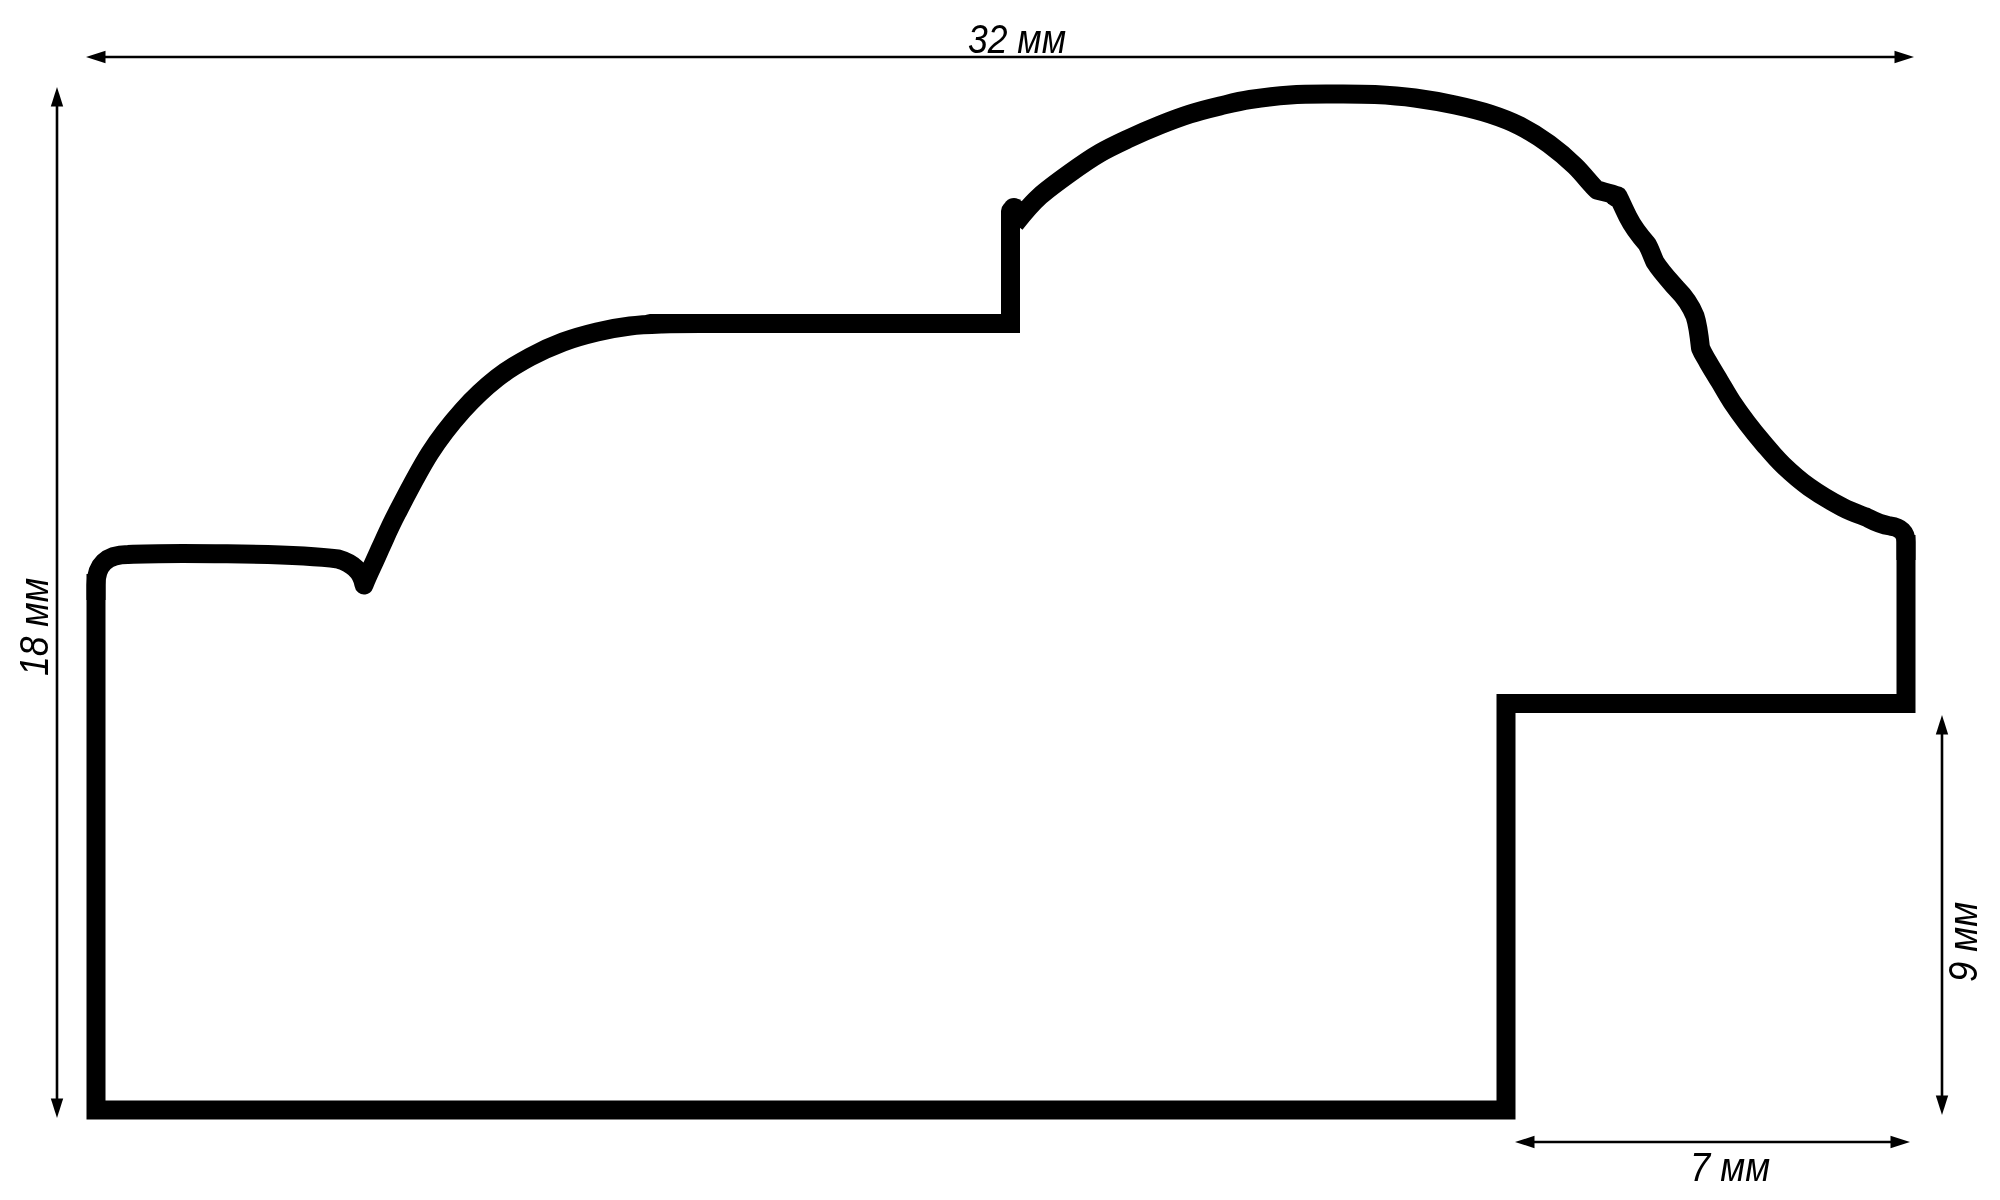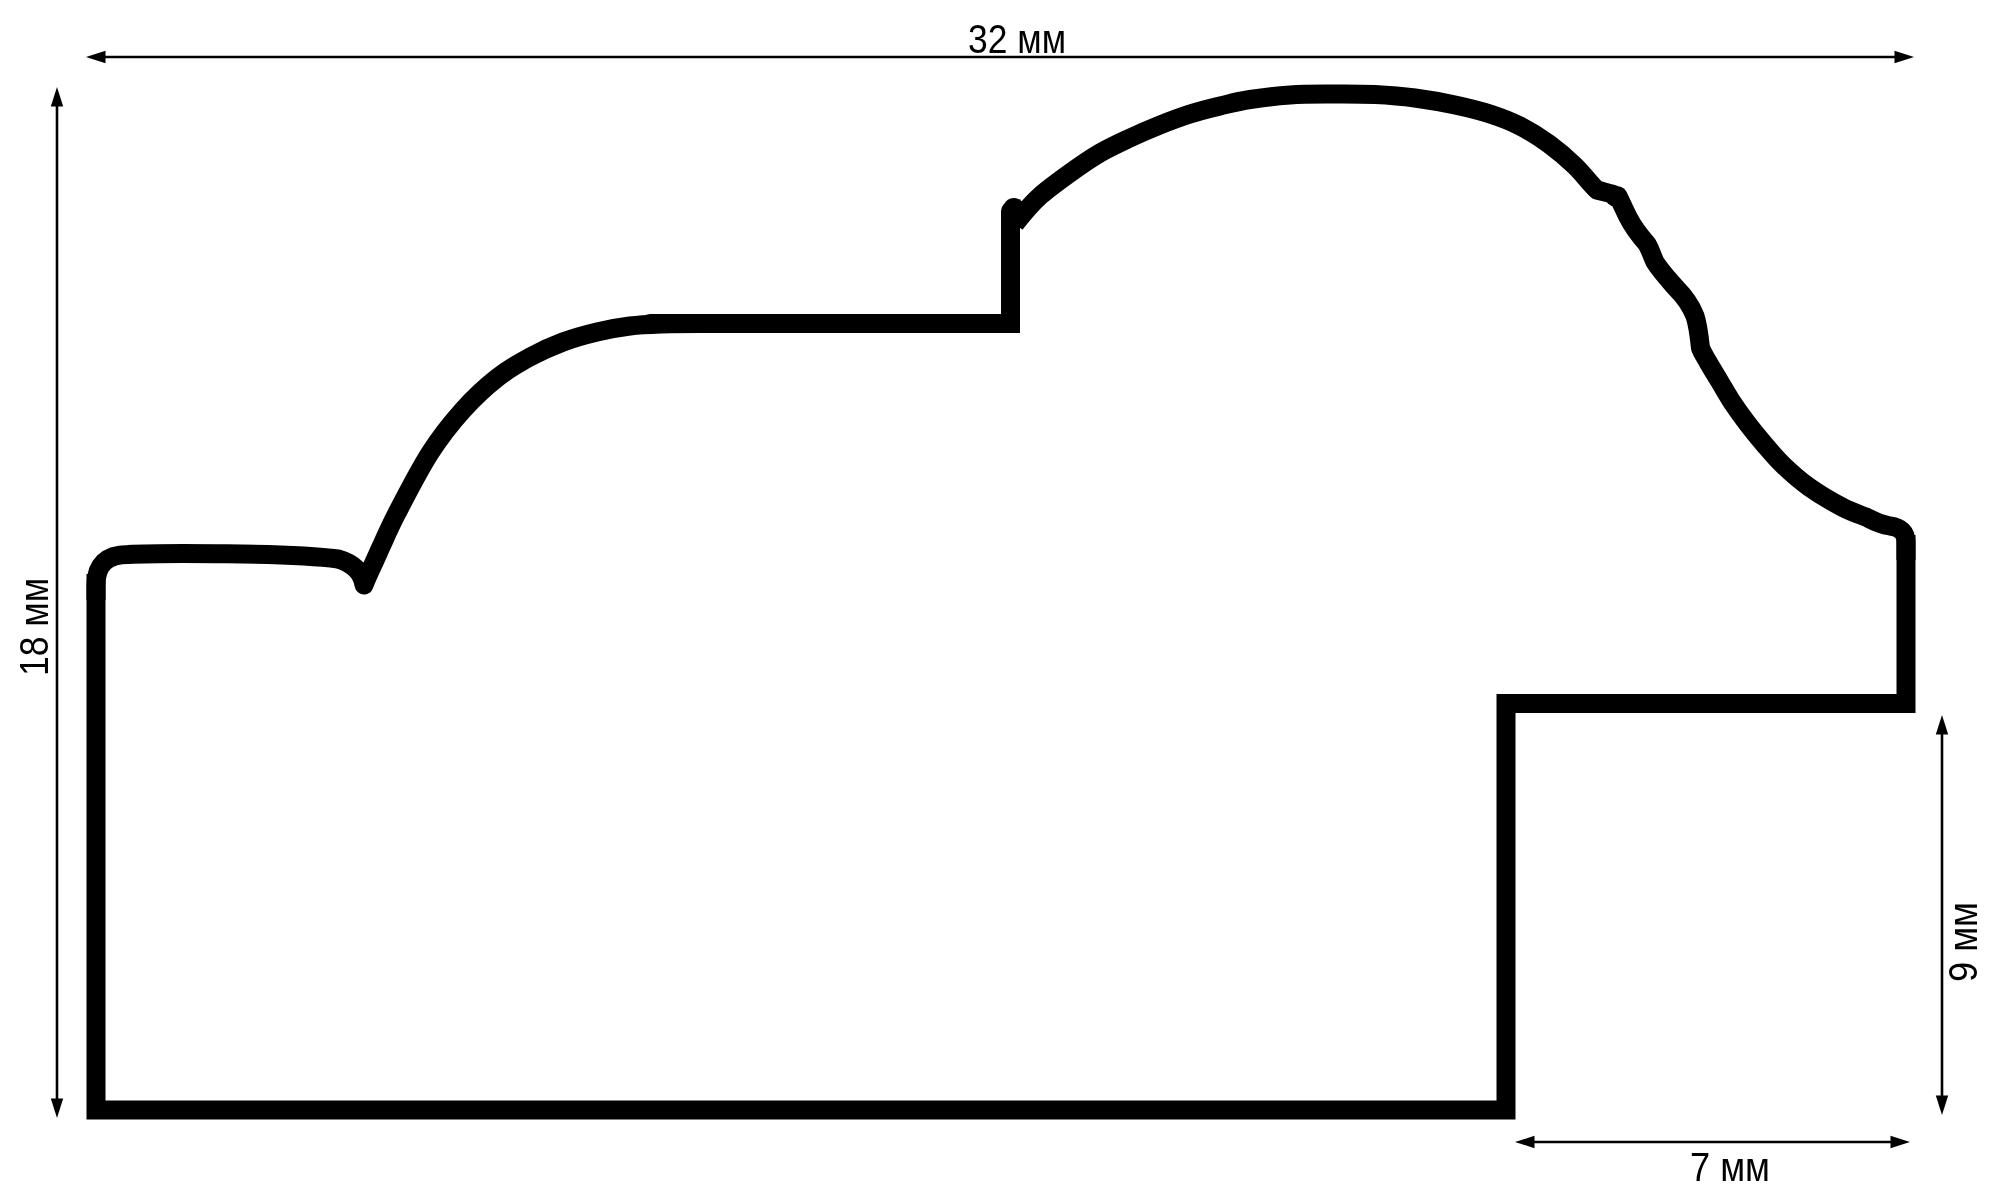--- a/index.html
+++ b/index.html
@@ -1,16 +1,16 @@
 <!DOCTYPE html>
 <html><head>
 <meta charset="utf-8">
 <style>
   html,body{margin:0;padding:0;background:#ffffff;}
-  .wrap{width:2000px;height:1200px;position:relative;overflow:hidden;background:#fff;}
+  .wrap{width:2000px;height:1200px;position:relative;overflow:hidden;background:#fff;font-style:italic;}
   svg{display:block;}
   text{font-family:"Liberation Sans",sans-serif;fill:#000;}
 </style>
 </head>
 <body>
 <div class="wrap">
 <svg width="2000" height="1200" viewBox="0 0 2000 1200" xmlns="http://www.w3.org/2000/svg">
 
   <g fill="none" stroke="#000000" stroke-width="19">
 

